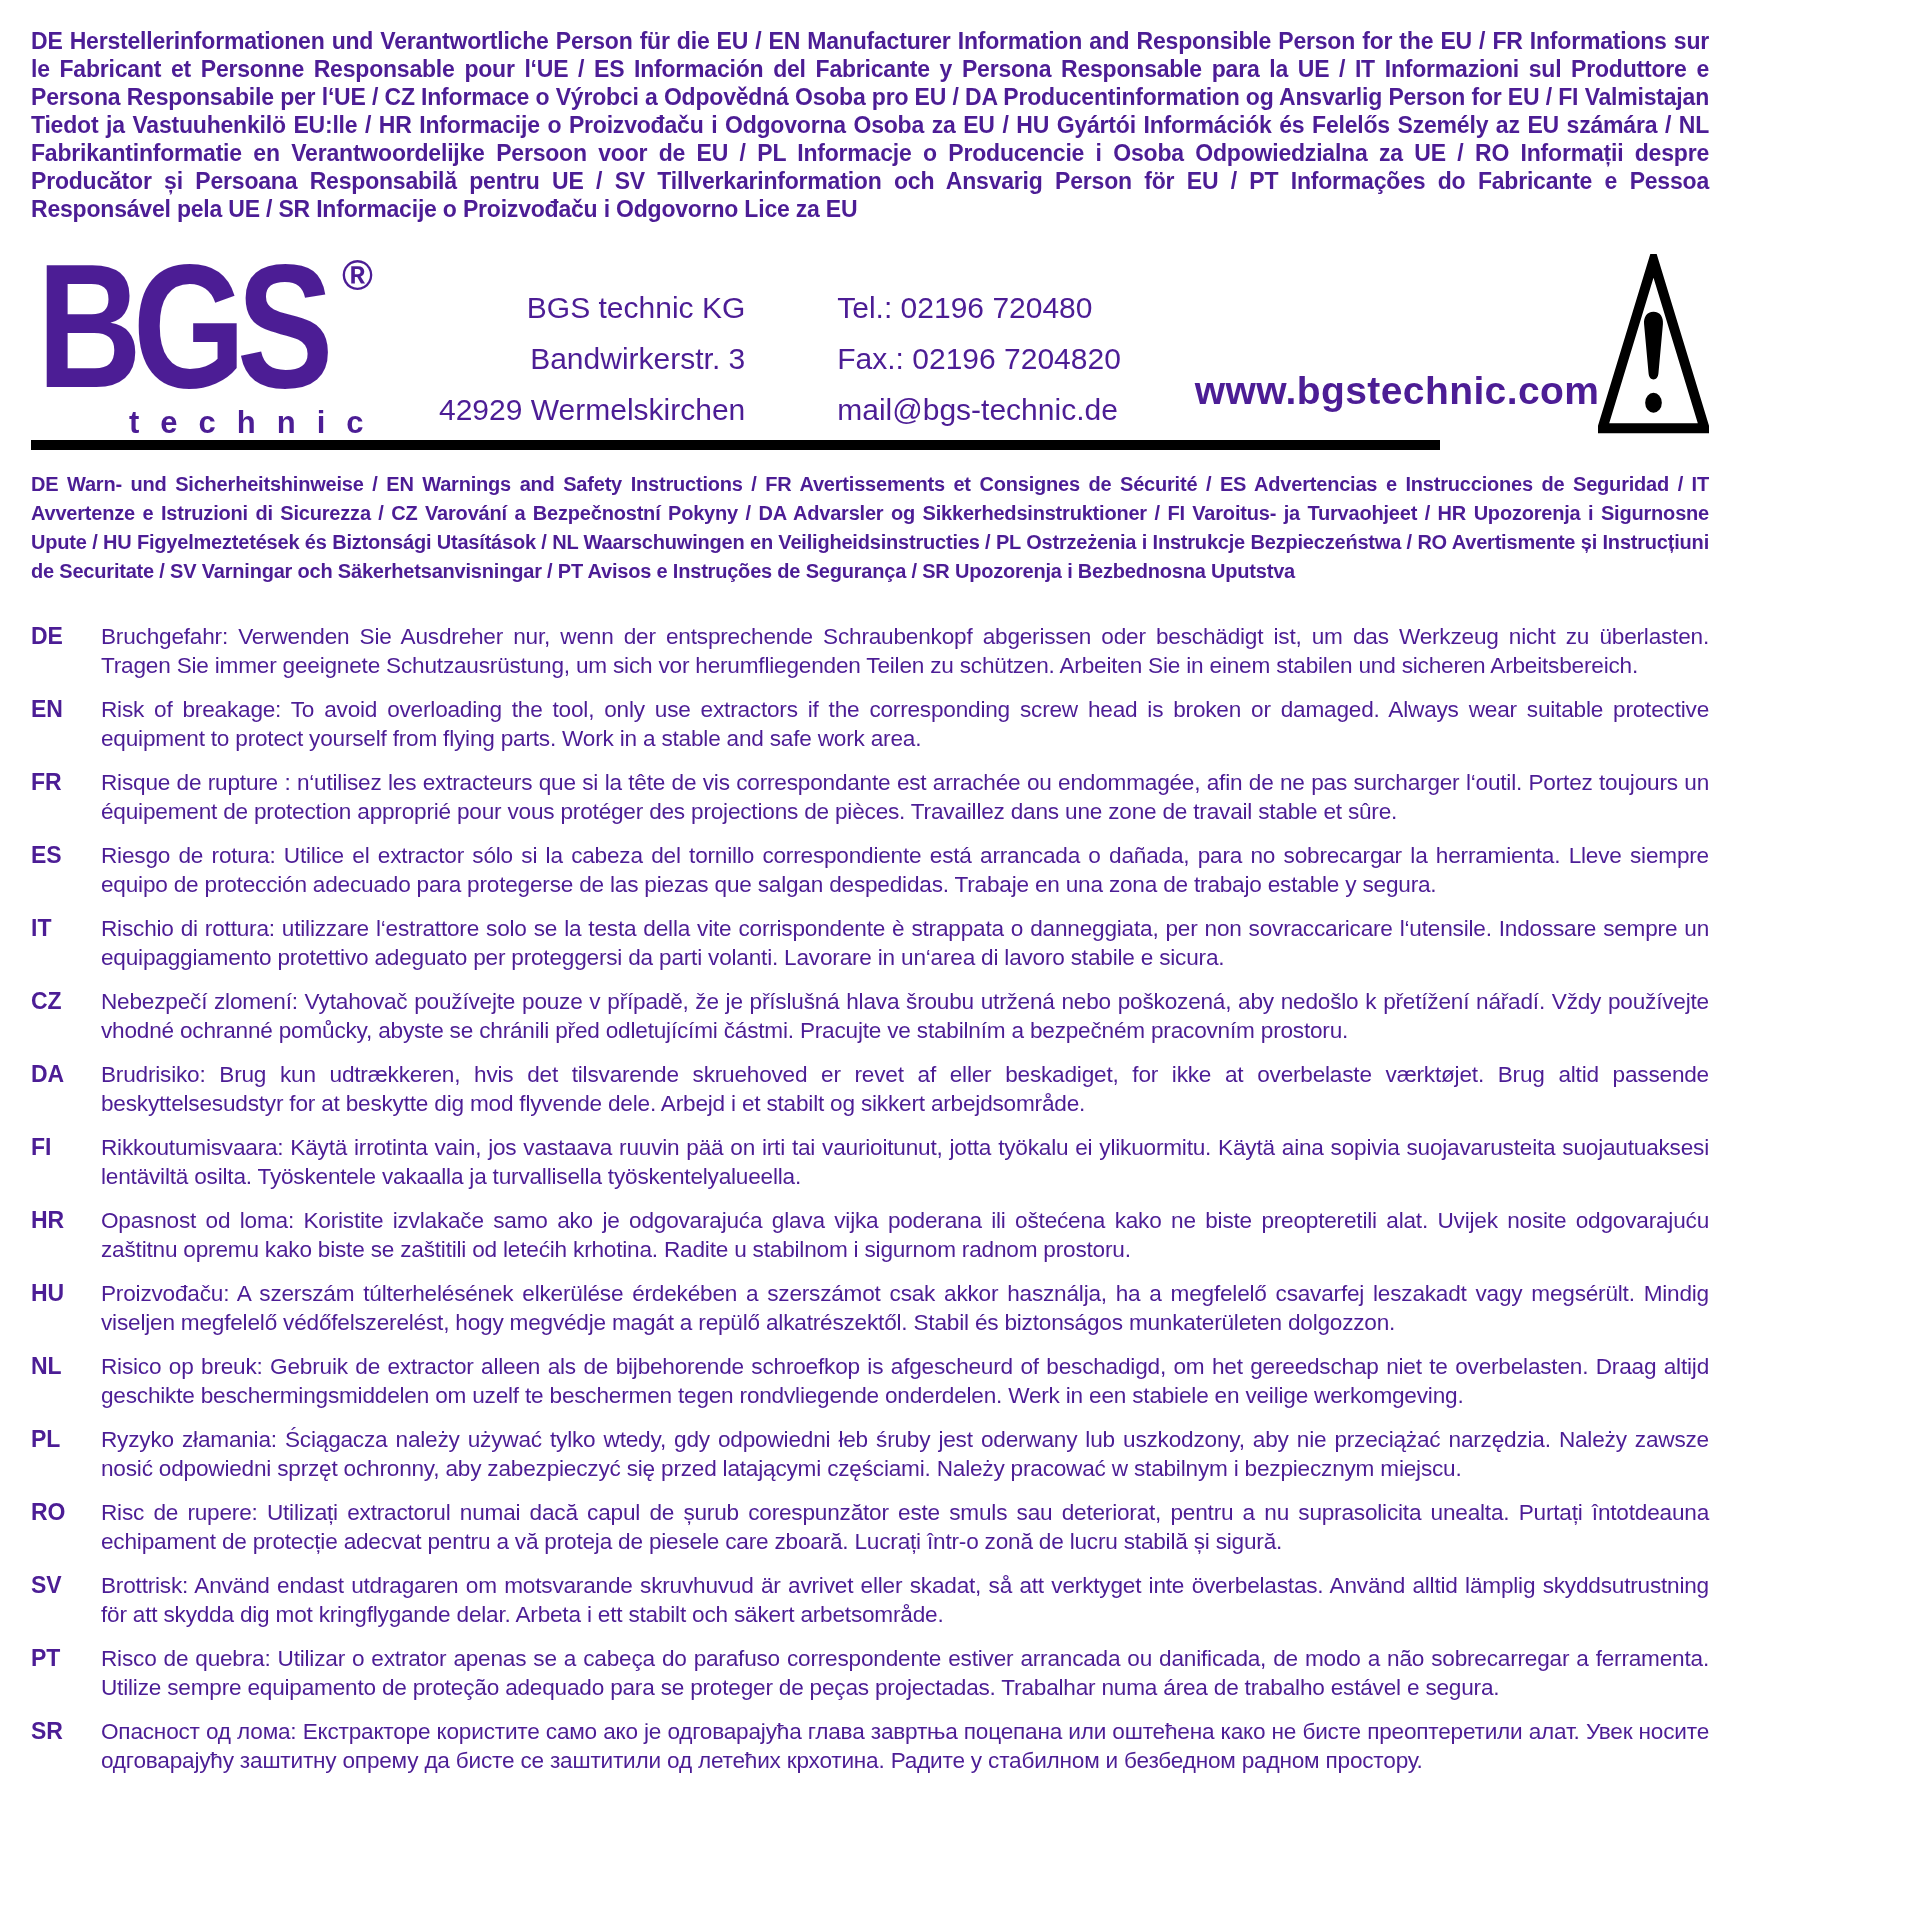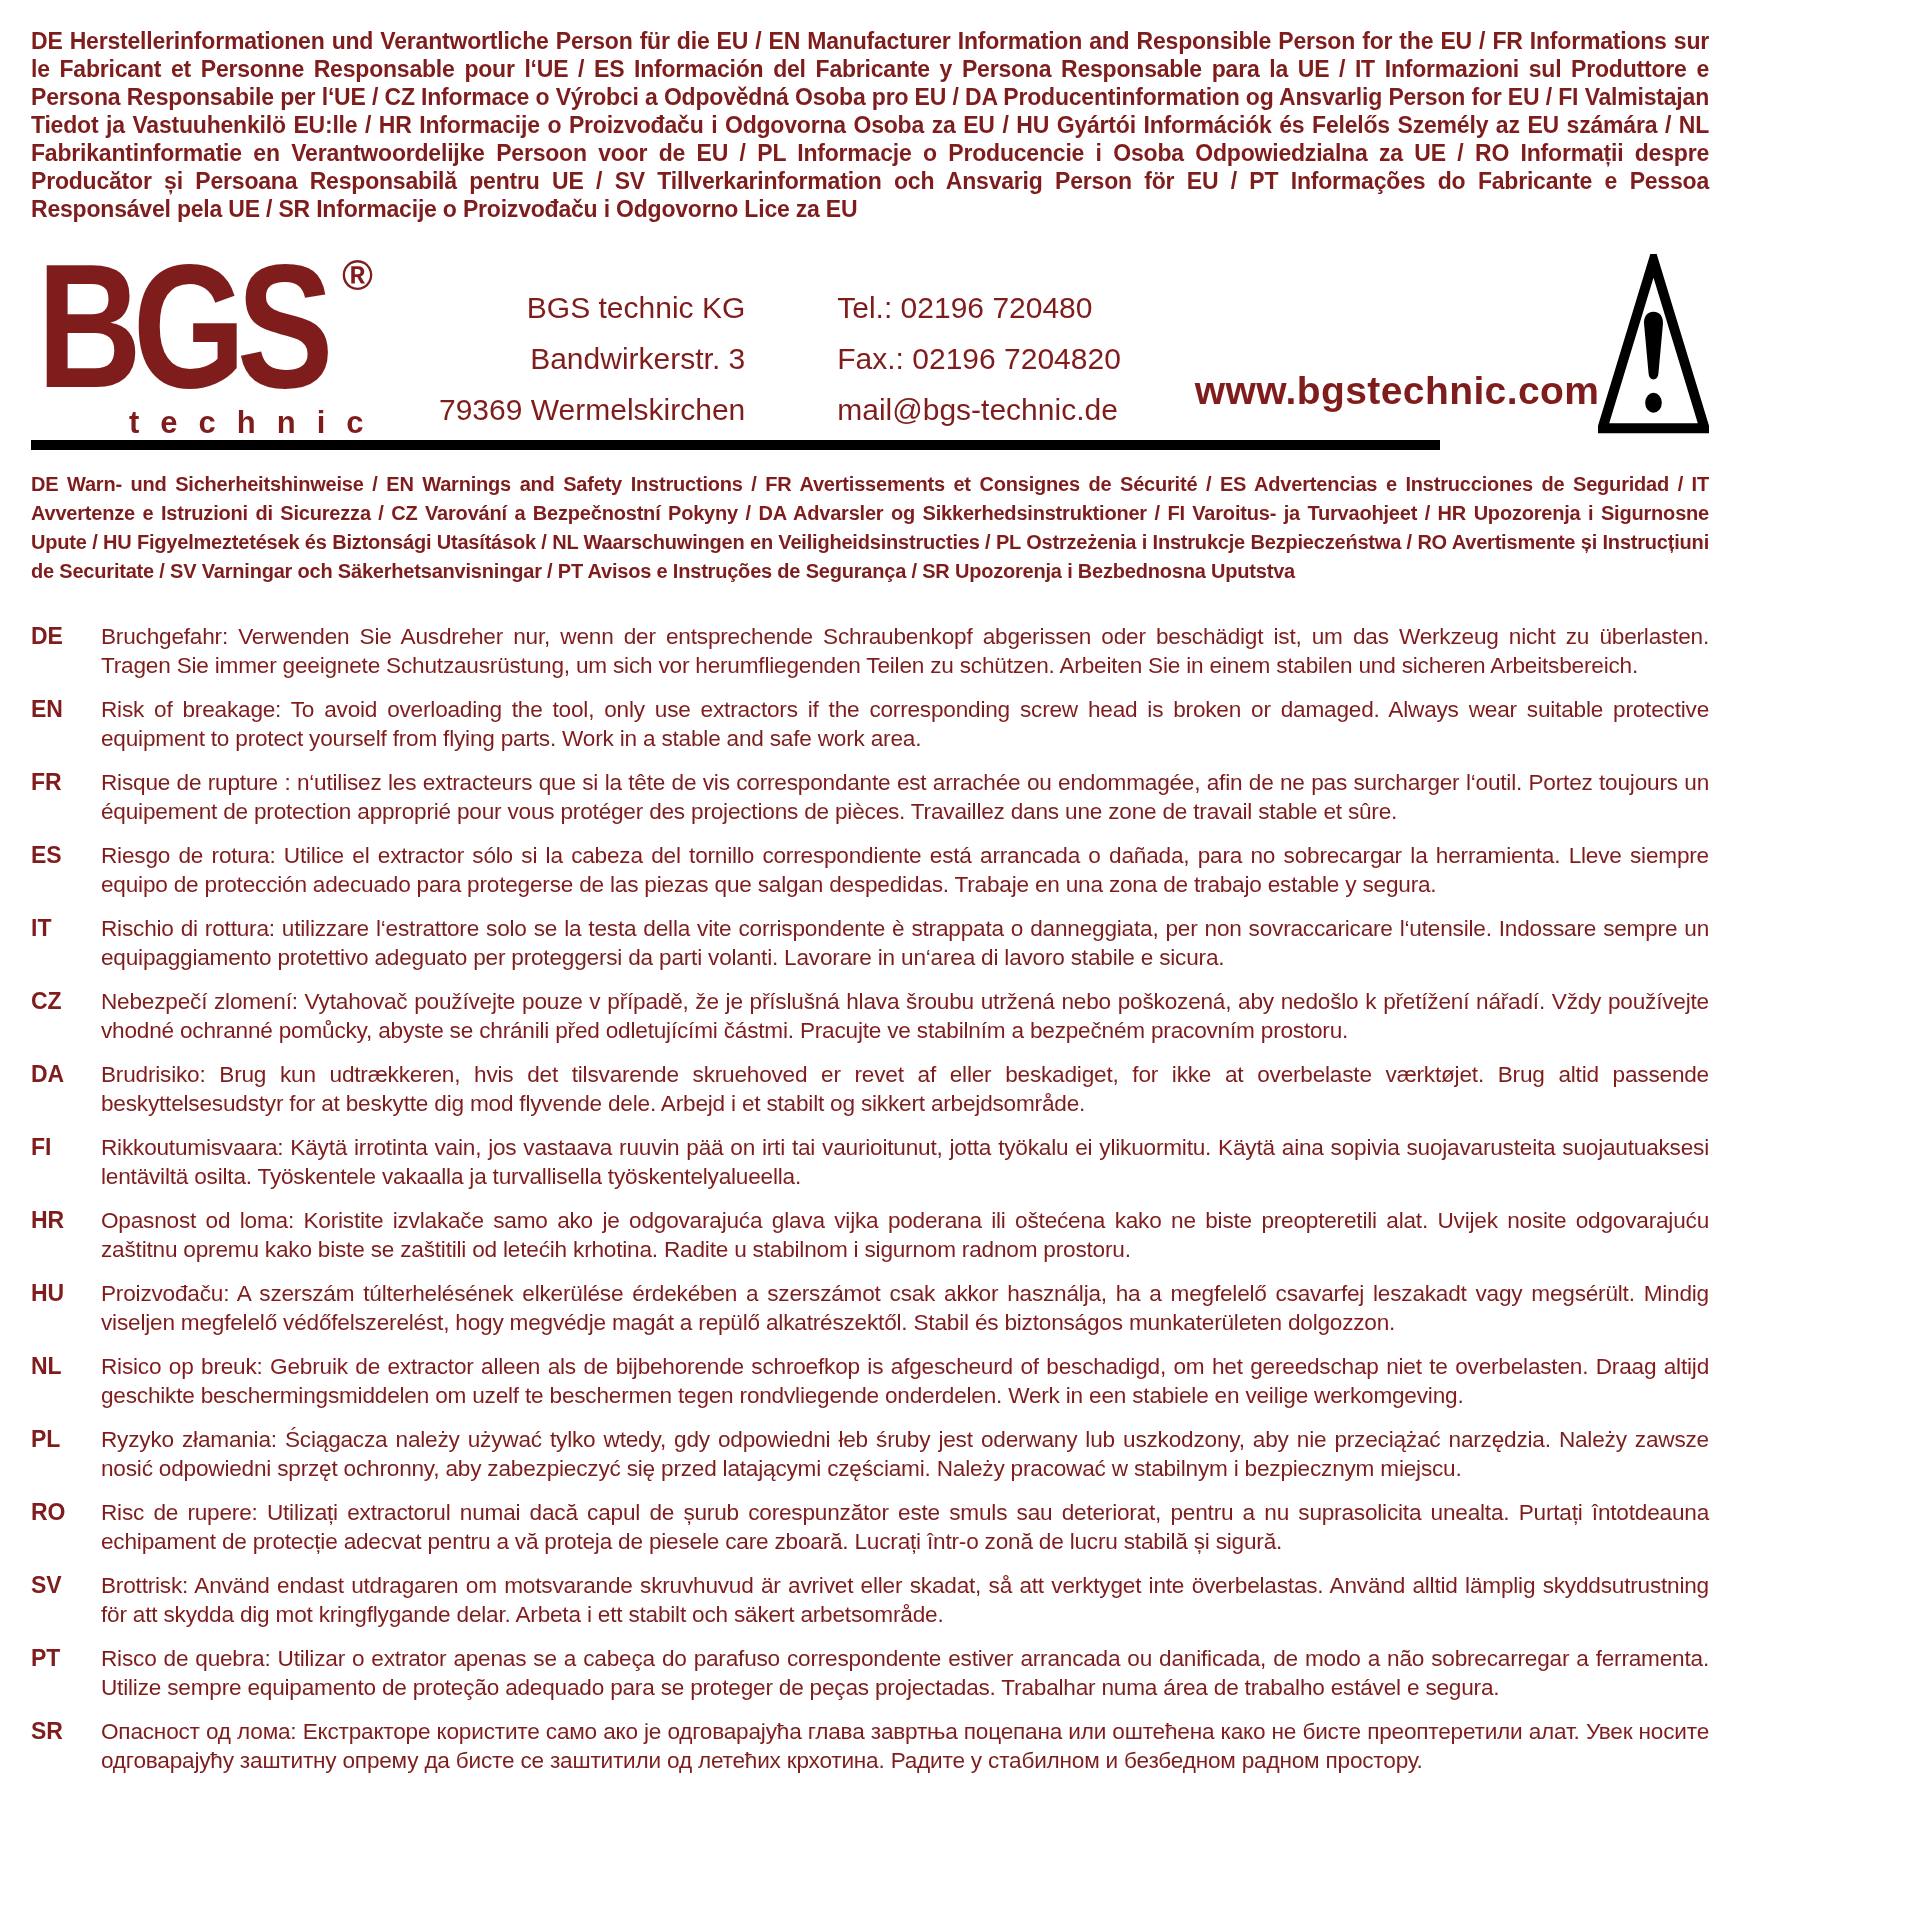--- a/index.html
+++ b/index.html
@@ -9,21 +9,21 @@
     width: 1930px;
     height: 1930px;
     overflow: hidden;
   }
   #page {
     box-sizing: border-box;
     width: 1740px;
     height: 1930px;
     padding: 26.5px 31px 0 31px;
     background: #ffffff;
-    color: #7f1d1d;
+    color: #4c1d95;
     font-family: "Liberation Sans", "DejaVu Sans", sans-serif;
   }
   
   .top-header {
     font-size: 23px;
     font-weight: bold;
     line-height: 28px;
     text-align: justify;
     letter-spacing: -0.2px;
   }
@@ -149,21 +149,21 @@
     <div class="brand-flex">
       <div class="logo">
         <div class="logo-main">BGS</div>
         <div class="logo-reg">®</div>
         <div class="logo-sub">technic</div>
       </div>
 
       <div class="address-col">
         <div>BGS technic KG</div>
         <div>Bandwirkerstr. 3</div>
-        <div>79369 Wermelskirchen</div>
+        <div>42929 Wermelskirchen</div>
       </div>
 
       <div class="contact-col">
         <div>Tel.: 02196 720480</div>
         <div>Fax.: 02196 7204820</div>
         <div>mail@bgs-technic.de</div>
       </div>
 
       <div class="website">www.bgstechnic.com</div>
     </div>

